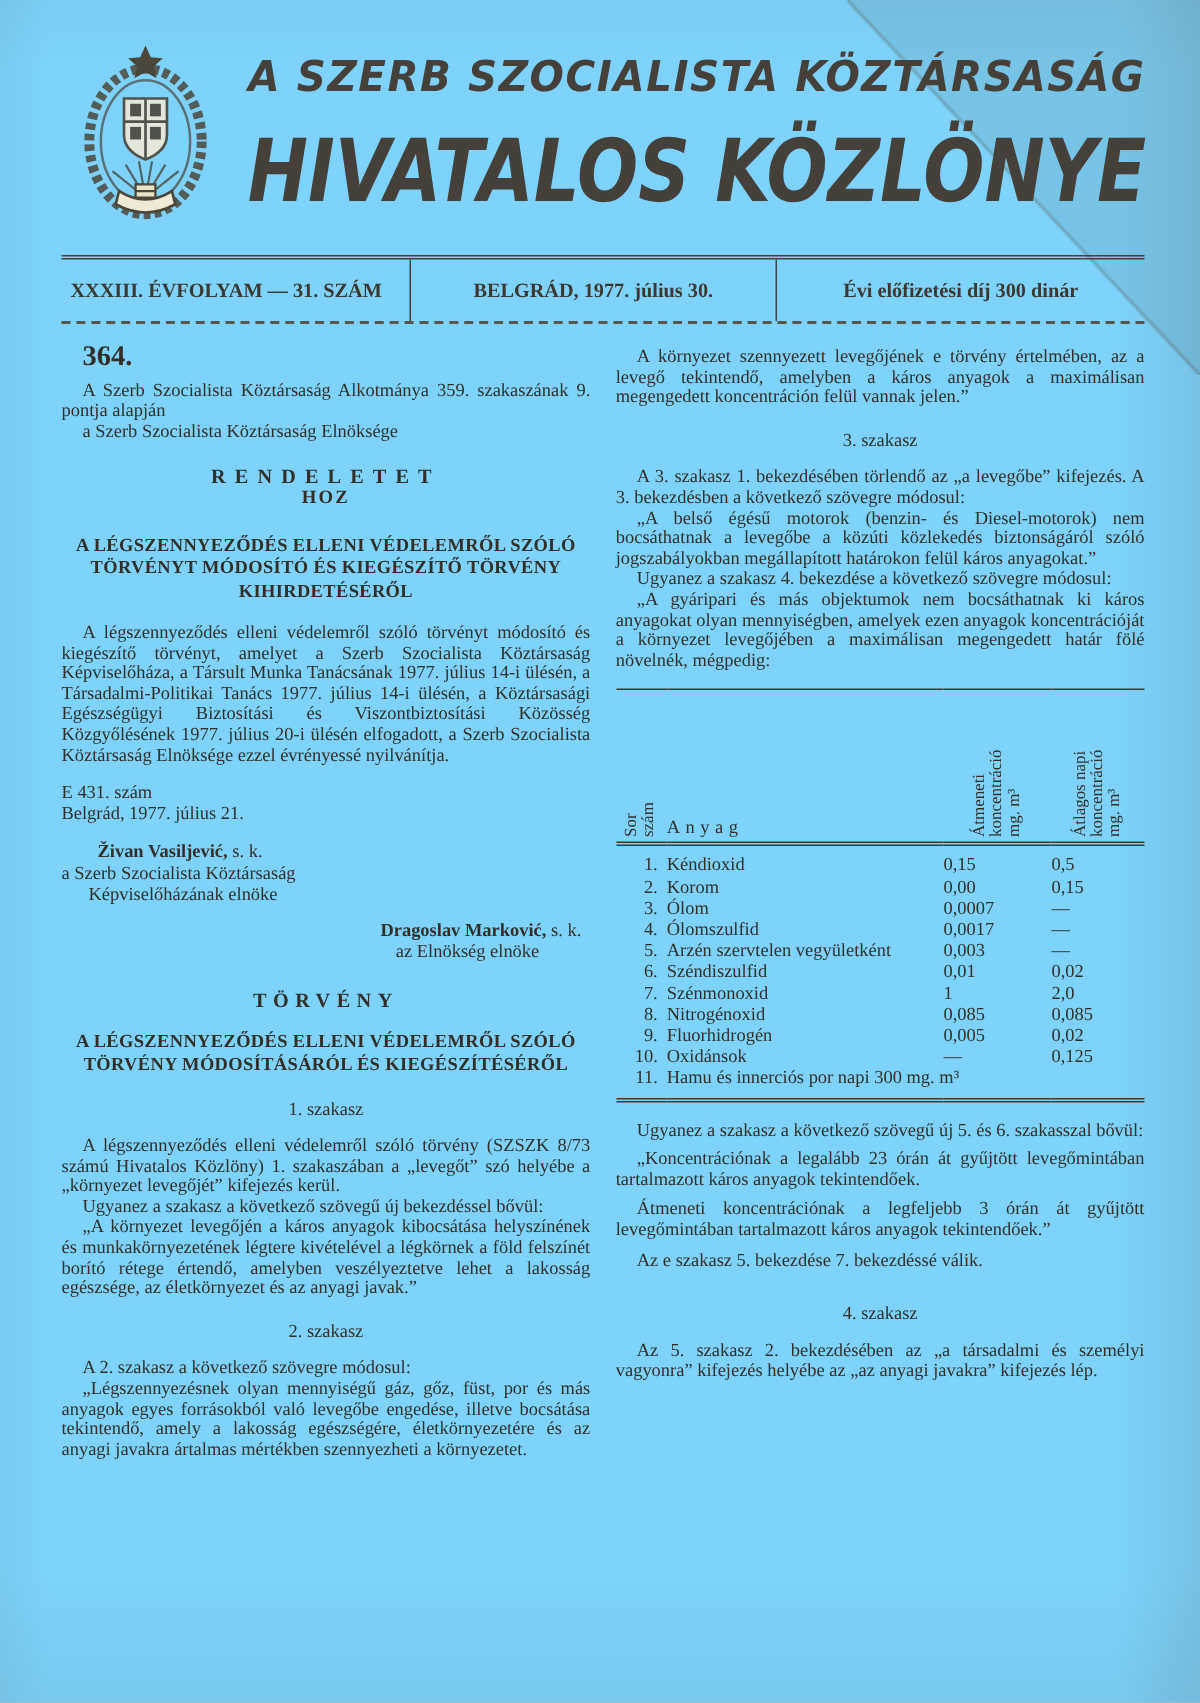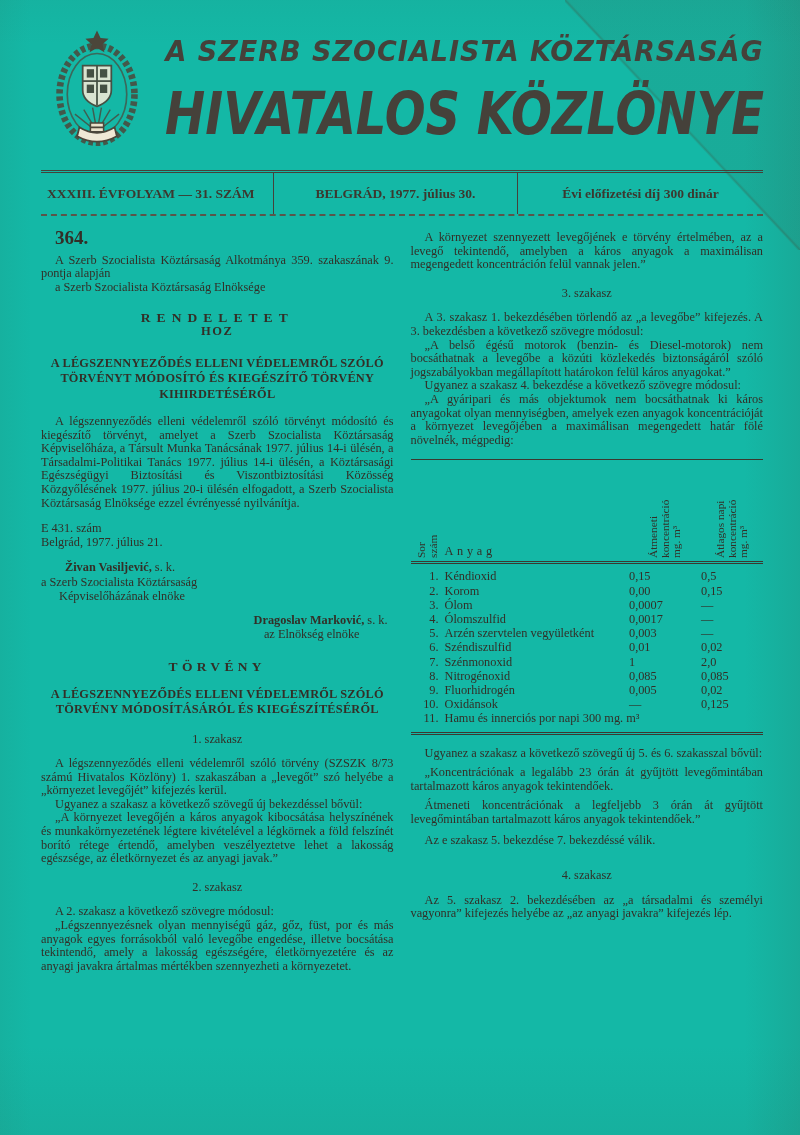--- a/index.html
+++ b/index.html
@@ -1,17 +1,17 @@
 <!DOCTYPE html>
 <html><head>
 <meta charset="utf-8">
 <style>
   html,body{margin:0;padding:0;}
   body{width:800px;height:1135px;overflow:hidden;background:#b9b2a0;}
-  .page{position:relative;width:800px;height:1135px;background:#14b8a6;
+  .page{position:relative;width:800px;height:1135px;background:#7dd3fc;
         font-family:"Liberation Serif","DejaVu Serif",serif;color:#332f27;
         box-sizing:border-box;padding:22px 37px 0 41px;}
   
   .shade{position:absolute;inset:0;pointer-events:none;
     background:linear-gradient(to right,rgba(60,50,30,.05),rgba(0,0,0,0) 4%,rgba(0,0,0,0) 93%,rgba(60,50,30,.10)),
                linear-gradient(to bottom,rgba(60,50,30,.04),rgba(0,0,0,0) 4%,rgba(0,0,0,0) 92%,rgba(60,50,30,.06));}
   .fold{position:absolute;top:0;right:0;width:235px;height:250px;pointer-events:none;
     background:linear-gradient(to bottom left,rgba(70,60,40,.10) 49.4%,rgba(70,60,40,.30) 50%,rgba(0,0,0,0) 50.6%);}
 
   

